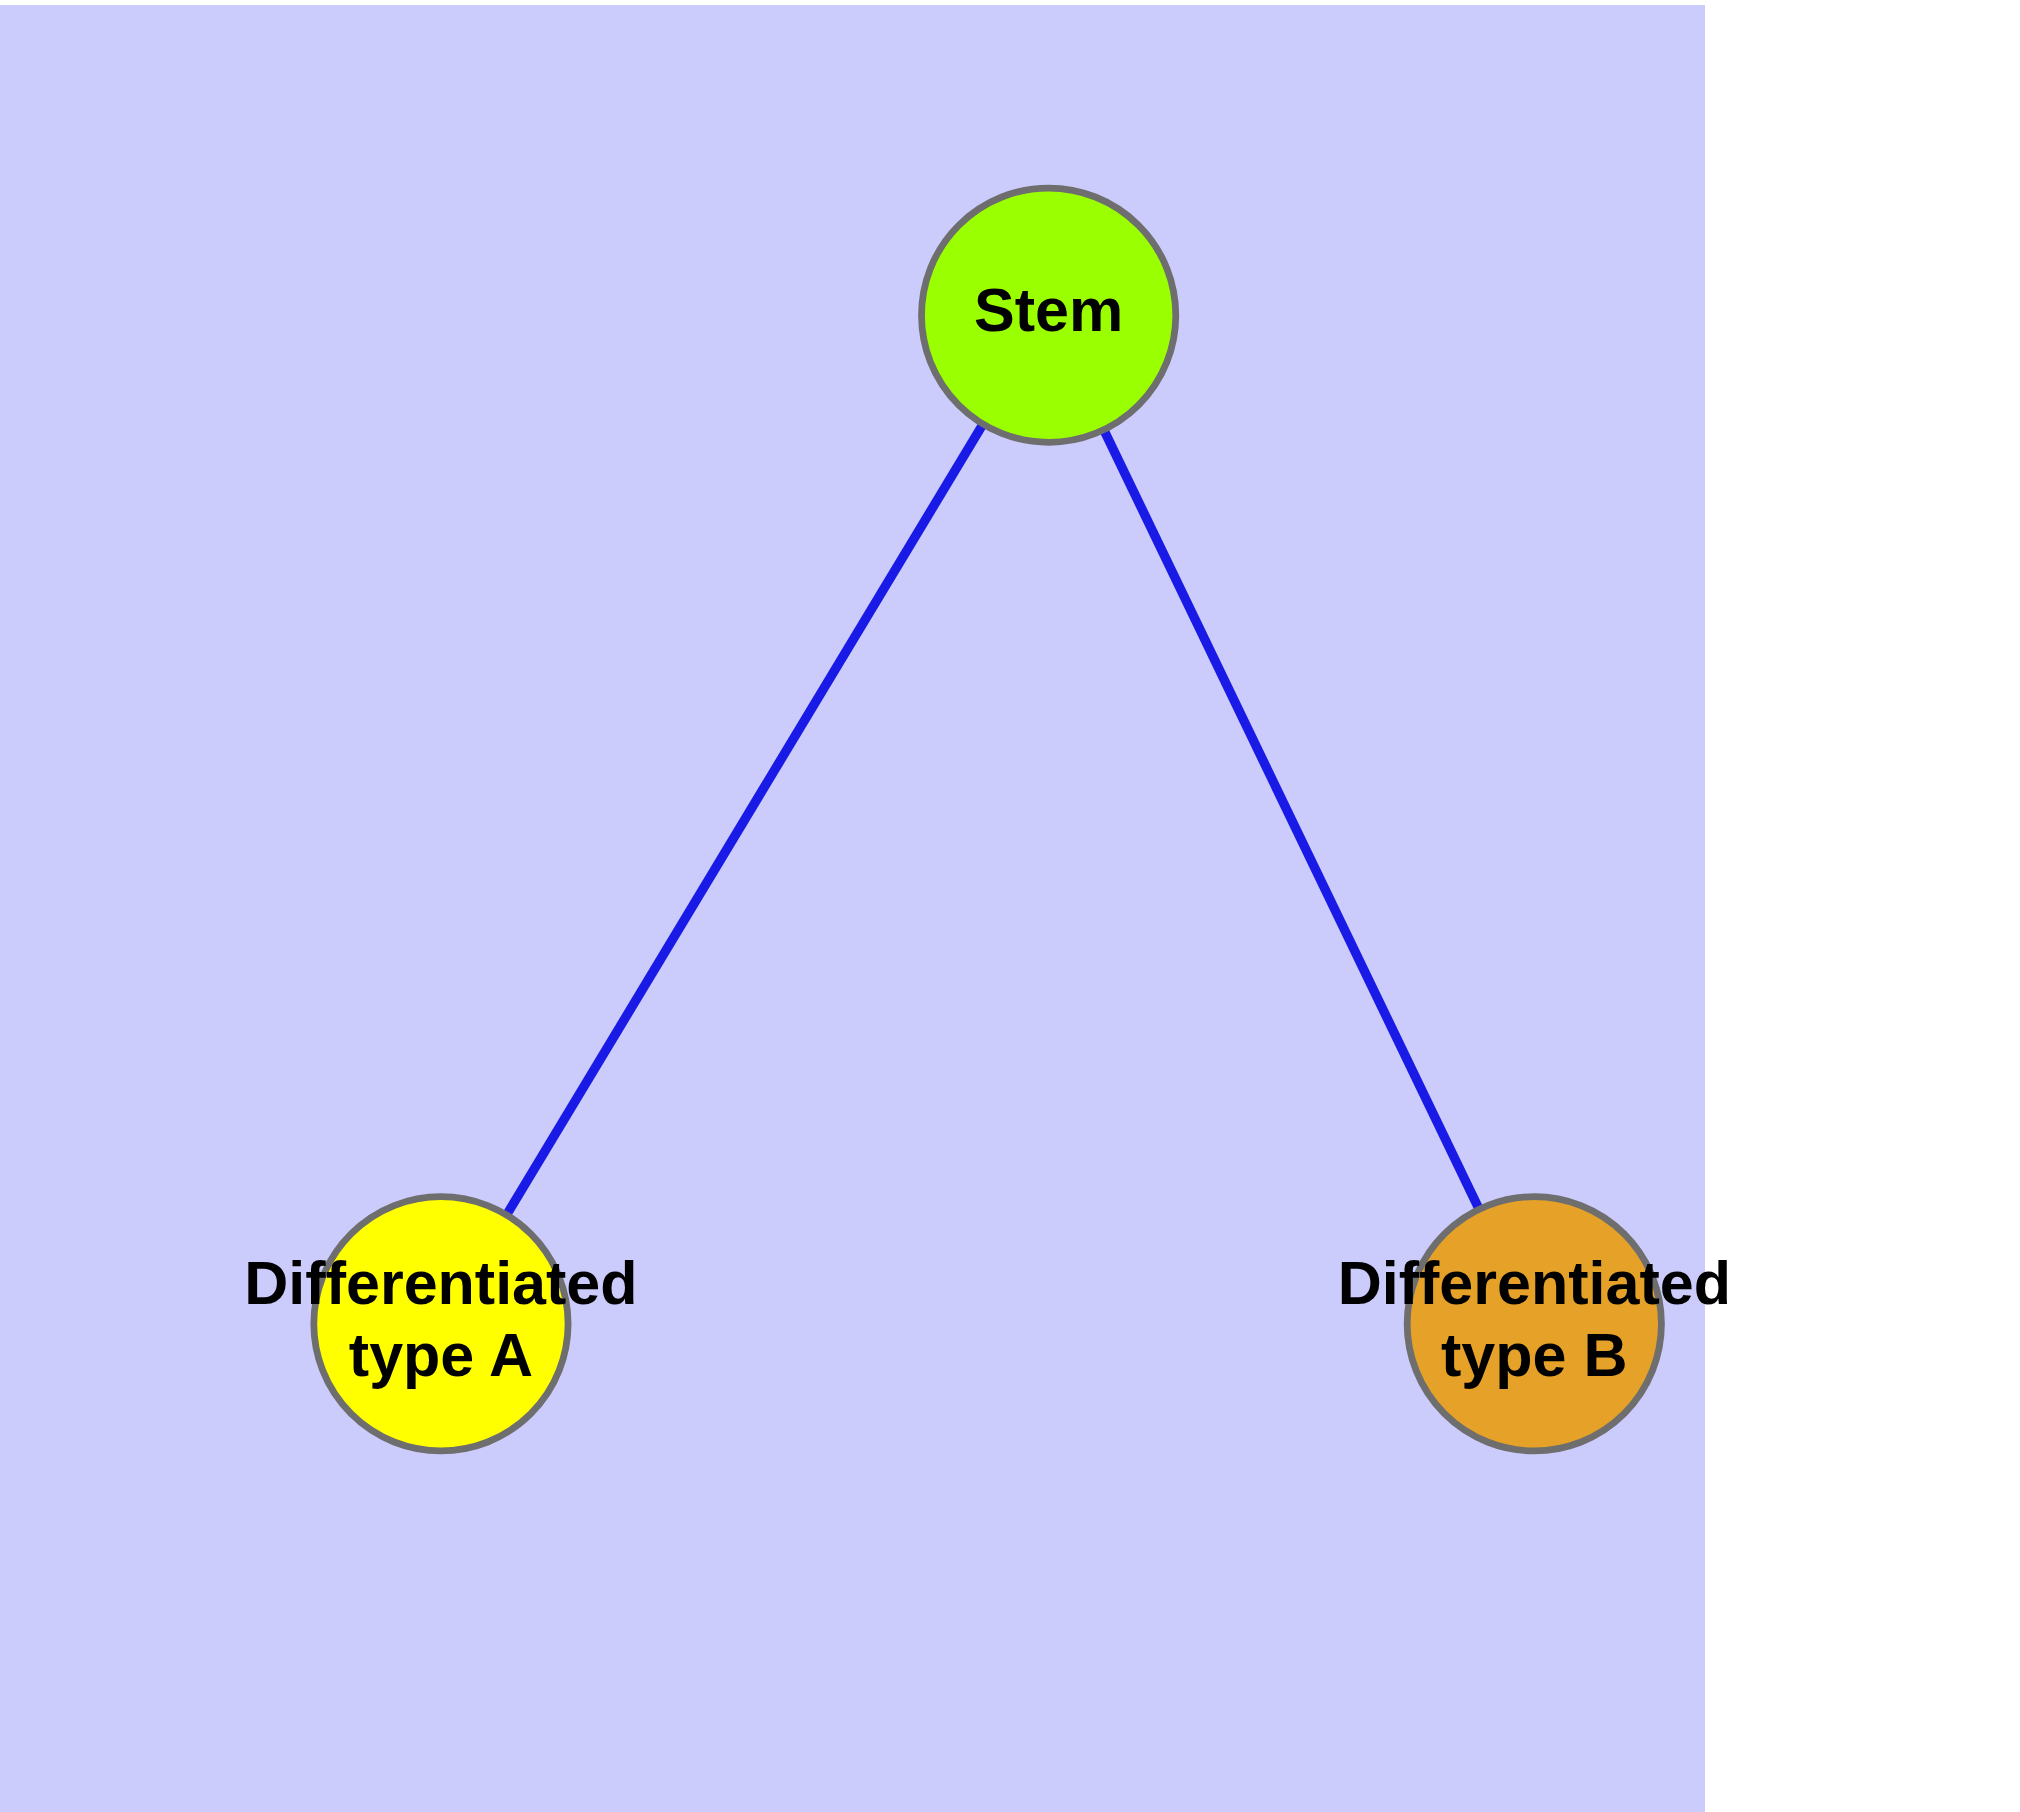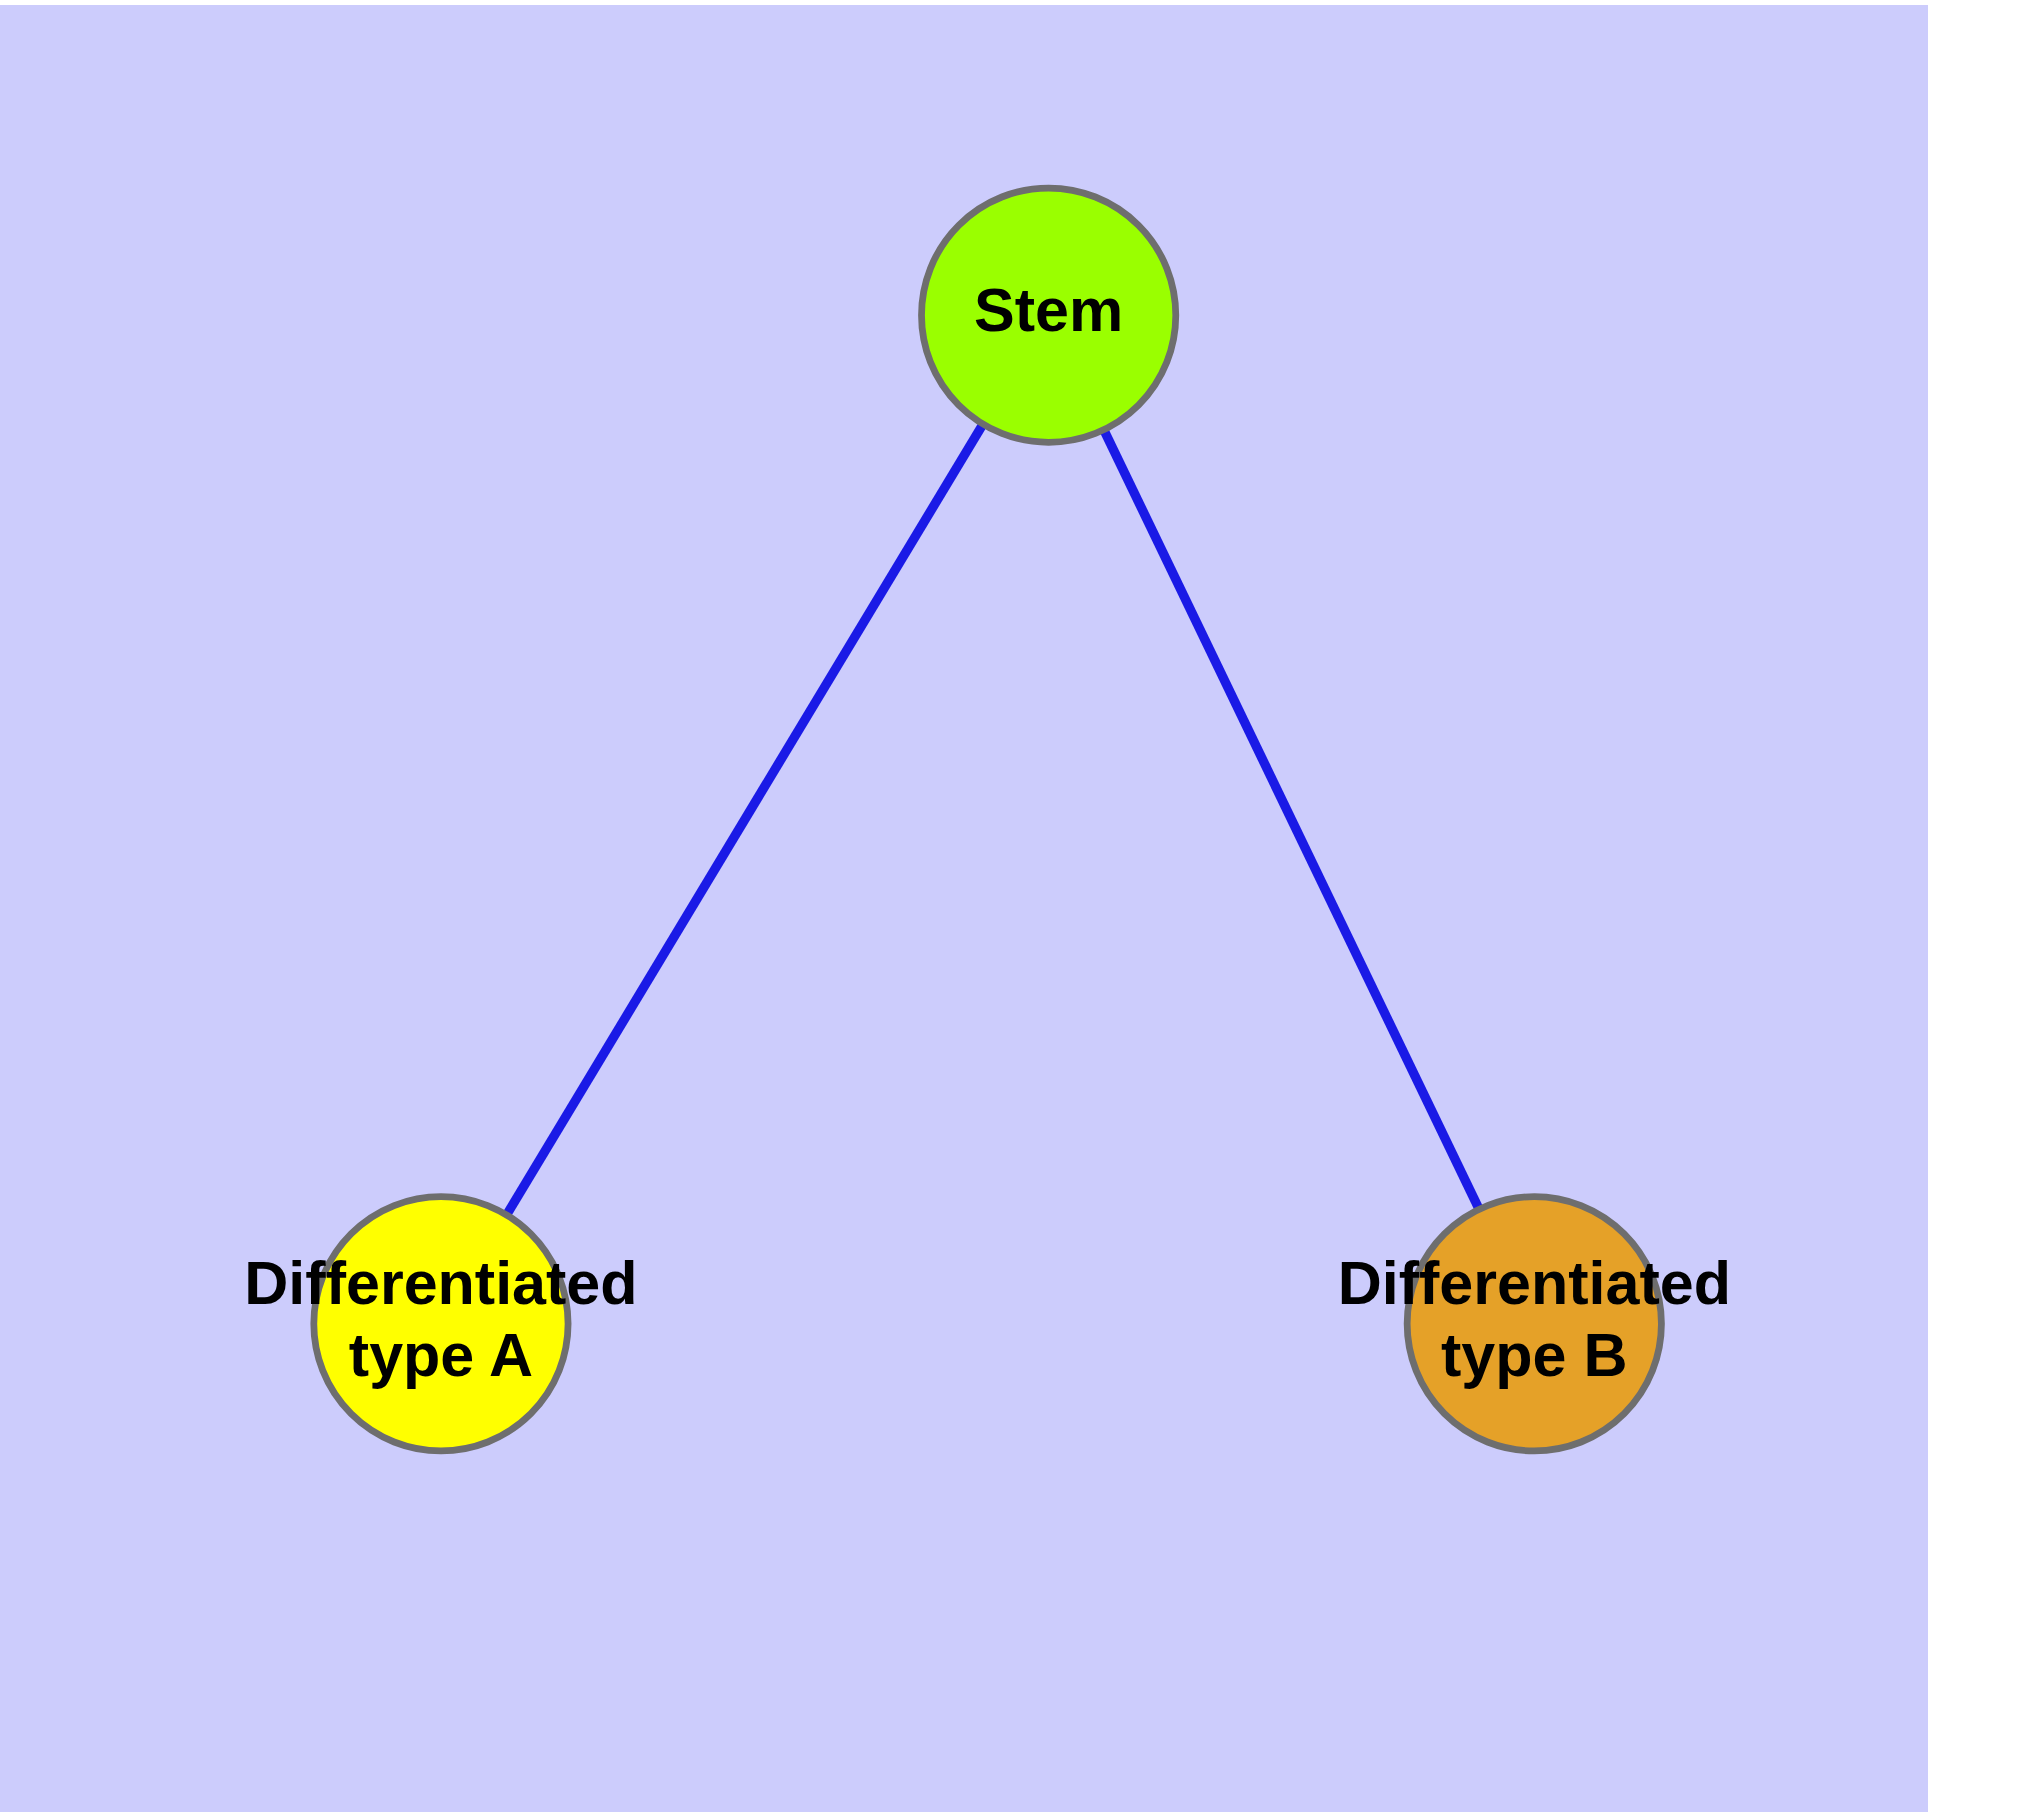--- a/index.html
+++ b/index.html
@@ -13,21 +13,21 @@
     width: 2021px;
     height: 1812px;
     overflow: hidden;
     background: #ffffff;
     font-family: "Liberation Sans", "DejaVu Sans", sans-serif;
   }
   #plot-area {
     position: absolute;
     left: 0;
     top: 5.1px;
-    width: 1928px;
+    width: 1705px;
     height: 1807px;
     background: #ccccfc;
   }
   #graph-svg {
     position: absolute;
     left: 0;
     top: 0;
     width: 2021px;
     height: 1807px;
     display: block;

